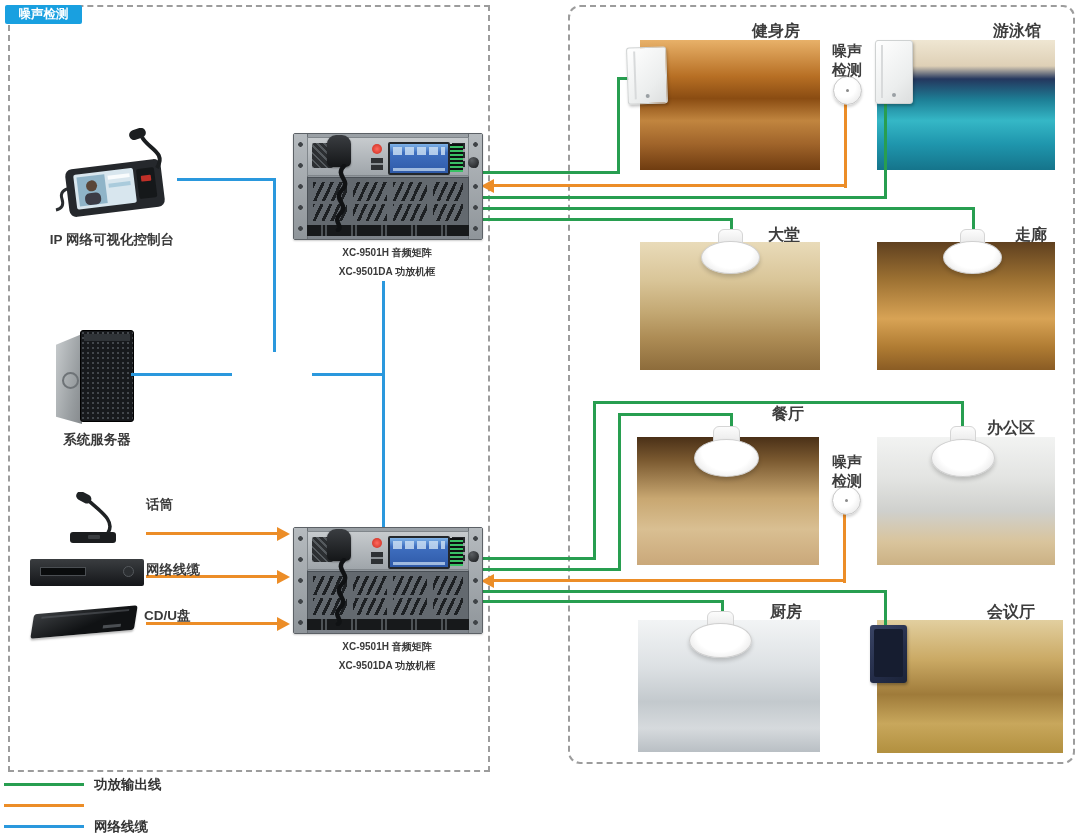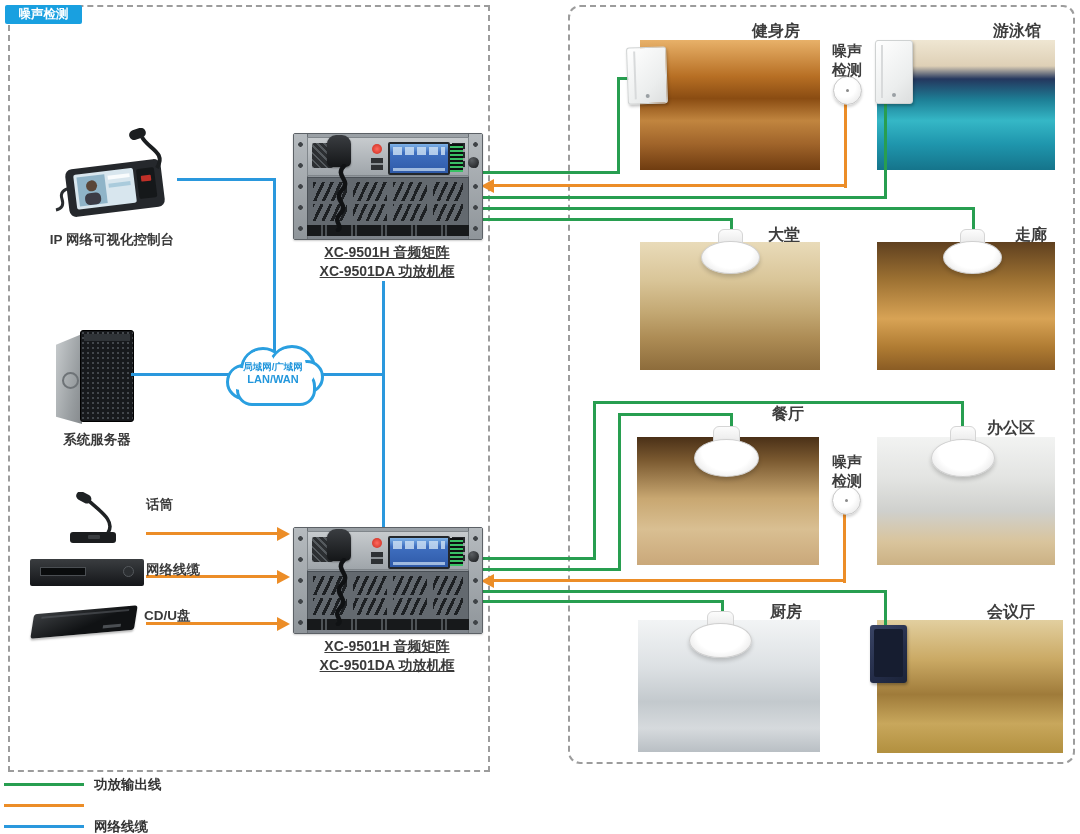--- a/index.html
+++ b/index.html
@@ -126,21 +126,21 @@
         background-image:repeating-linear-gradient(180deg,#39c164 0 2px,rgba(0,0,0,0) 2px 4px);}
   .r-amp{position:absolute;left:13px;right:13px;top:43px;height:47px;background:#63696f;border:1px solid #4a5056;}
   .r-vents{position:absolute;left:5px;right:5px;top:4px;bottom:4px;
         background:repeating-linear-gradient(115deg,#1d2023 0 3px,rgba(0,0,0,0) 3px 8px);}
   .r-vents::before{content:"";position:absolute;left:0;right:0;top:0;bottom:0;
         background:repeating-linear-gradient(90deg,rgba(0,0,0,0) 0 34px,#63696f 34px 40px);}
   .r-vents::after{content:"";position:absolute;left:0;right:0;top:19px;height:3px;background:#63696f;}
   .r-bottom{position:absolute;left:13px;right:13px;bottom:3px;height:11px;background:#17191b;
         background-image:repeating-linear-gradient(90deg,rgba(0,0,0,0) 0 14px,#4e5357 14px 16px,rgba(0,0,0,0) 16px 18px,#4e5357 18px 20px,rgba(0,0,0,0) 20px 30px);}
   #rack1-label{left:288px;top:243px;width:198px;} #rack2-label{left:288px;top:637px;width:198px;}
-  .rklabel{font-size:14px;line-height:19px;text-decoration:underline;}
+  .rklabel{font-size:10px;line-height:19px;}
 
   
   #console{position:absolute;left:45px;top:128px;width:135px;height:100px;z-index:3;}
   #console-label{left:38px;top:230px;width:148px;}
   #server{position:absolute;left:56px;top:330px;width:80px;height:95px;z-index:3;}
   .srv-side{position:absolute;left:0;top:4px;width:26px;height:90px;
         background:linear-gradient(100deg,#c8ccce,#969b9e 70%,#85898c);
         clip-path:polygon(100% 0,100% 100%,0 92%,0 12%);}
   .srv-side::before{content:"";position:absolute;left:6px;top:38px;width:13px;height:13px;border:2px solid #6e7377;border-radius:50%;}
   .srv-front{position:absolute;left:24px;top:0;width:52px;height:90px;background:#17191c;border:1px solid #000;border-radius:3px;
@@ -283,36 +283,20 @@
     <div>XC-9501H 音频矩阵</div>
     <div>XC-9501DA 功放机框</div>
   </div>
 
   <div id="server">
     <div class="srv-side"></div>
     <div class="srv-front"></div>
   </div>
   <div class="clabel" id="server-label">系统服务器</div>
 
-  <div id="cloud">
-    <div class="cc" id="cc1"></div>
-    <div class="cc" id="cc2"></div>
-    <div class="cc" id="cc3"></div>
-    <div class="cc" id="cc4"></div>
-    <div class="cc" id="cc5"></div>
-    <div class="cm" id="cm1"></div>
-    <div class="cm" id="cm2"></div>
-    <div class="cm" id="cm3"></div>
-    <div class="cm" id="cm4"></div>
-    <div class="cm" id="cm5"></div>
-    <div class="cloud-text">
-      <div class="cloud-l1">局域网/广域网</div>
-      <div class="cloud-l2">LAN/WAN</div>
-    </div>
-  </div>
 
   <div id="mic-src">
     <svg width="70" height="55" viewBox="0 0 70 55">
       <rect x="12" y="40" width="46" height="11" rx="3" fill="#1b1d1f"></rect>
       <rect x="30" y="43" width="12" height="4" rx="1" fill="#3a3d40"></rect>
       <path d="M50,41 C58,28 40,18 30,8" fill="none" stroke="#1f2224" stroke-width="3.5"></path>
       <rect x="18" y="1" width="16" height="9" rx="4.5" fill="#1f2224" transform="rotate(28 26 5)"></rect>
     </svg>
   </div>
   <div class="dlabel" id="mic-label">话筒</div>

